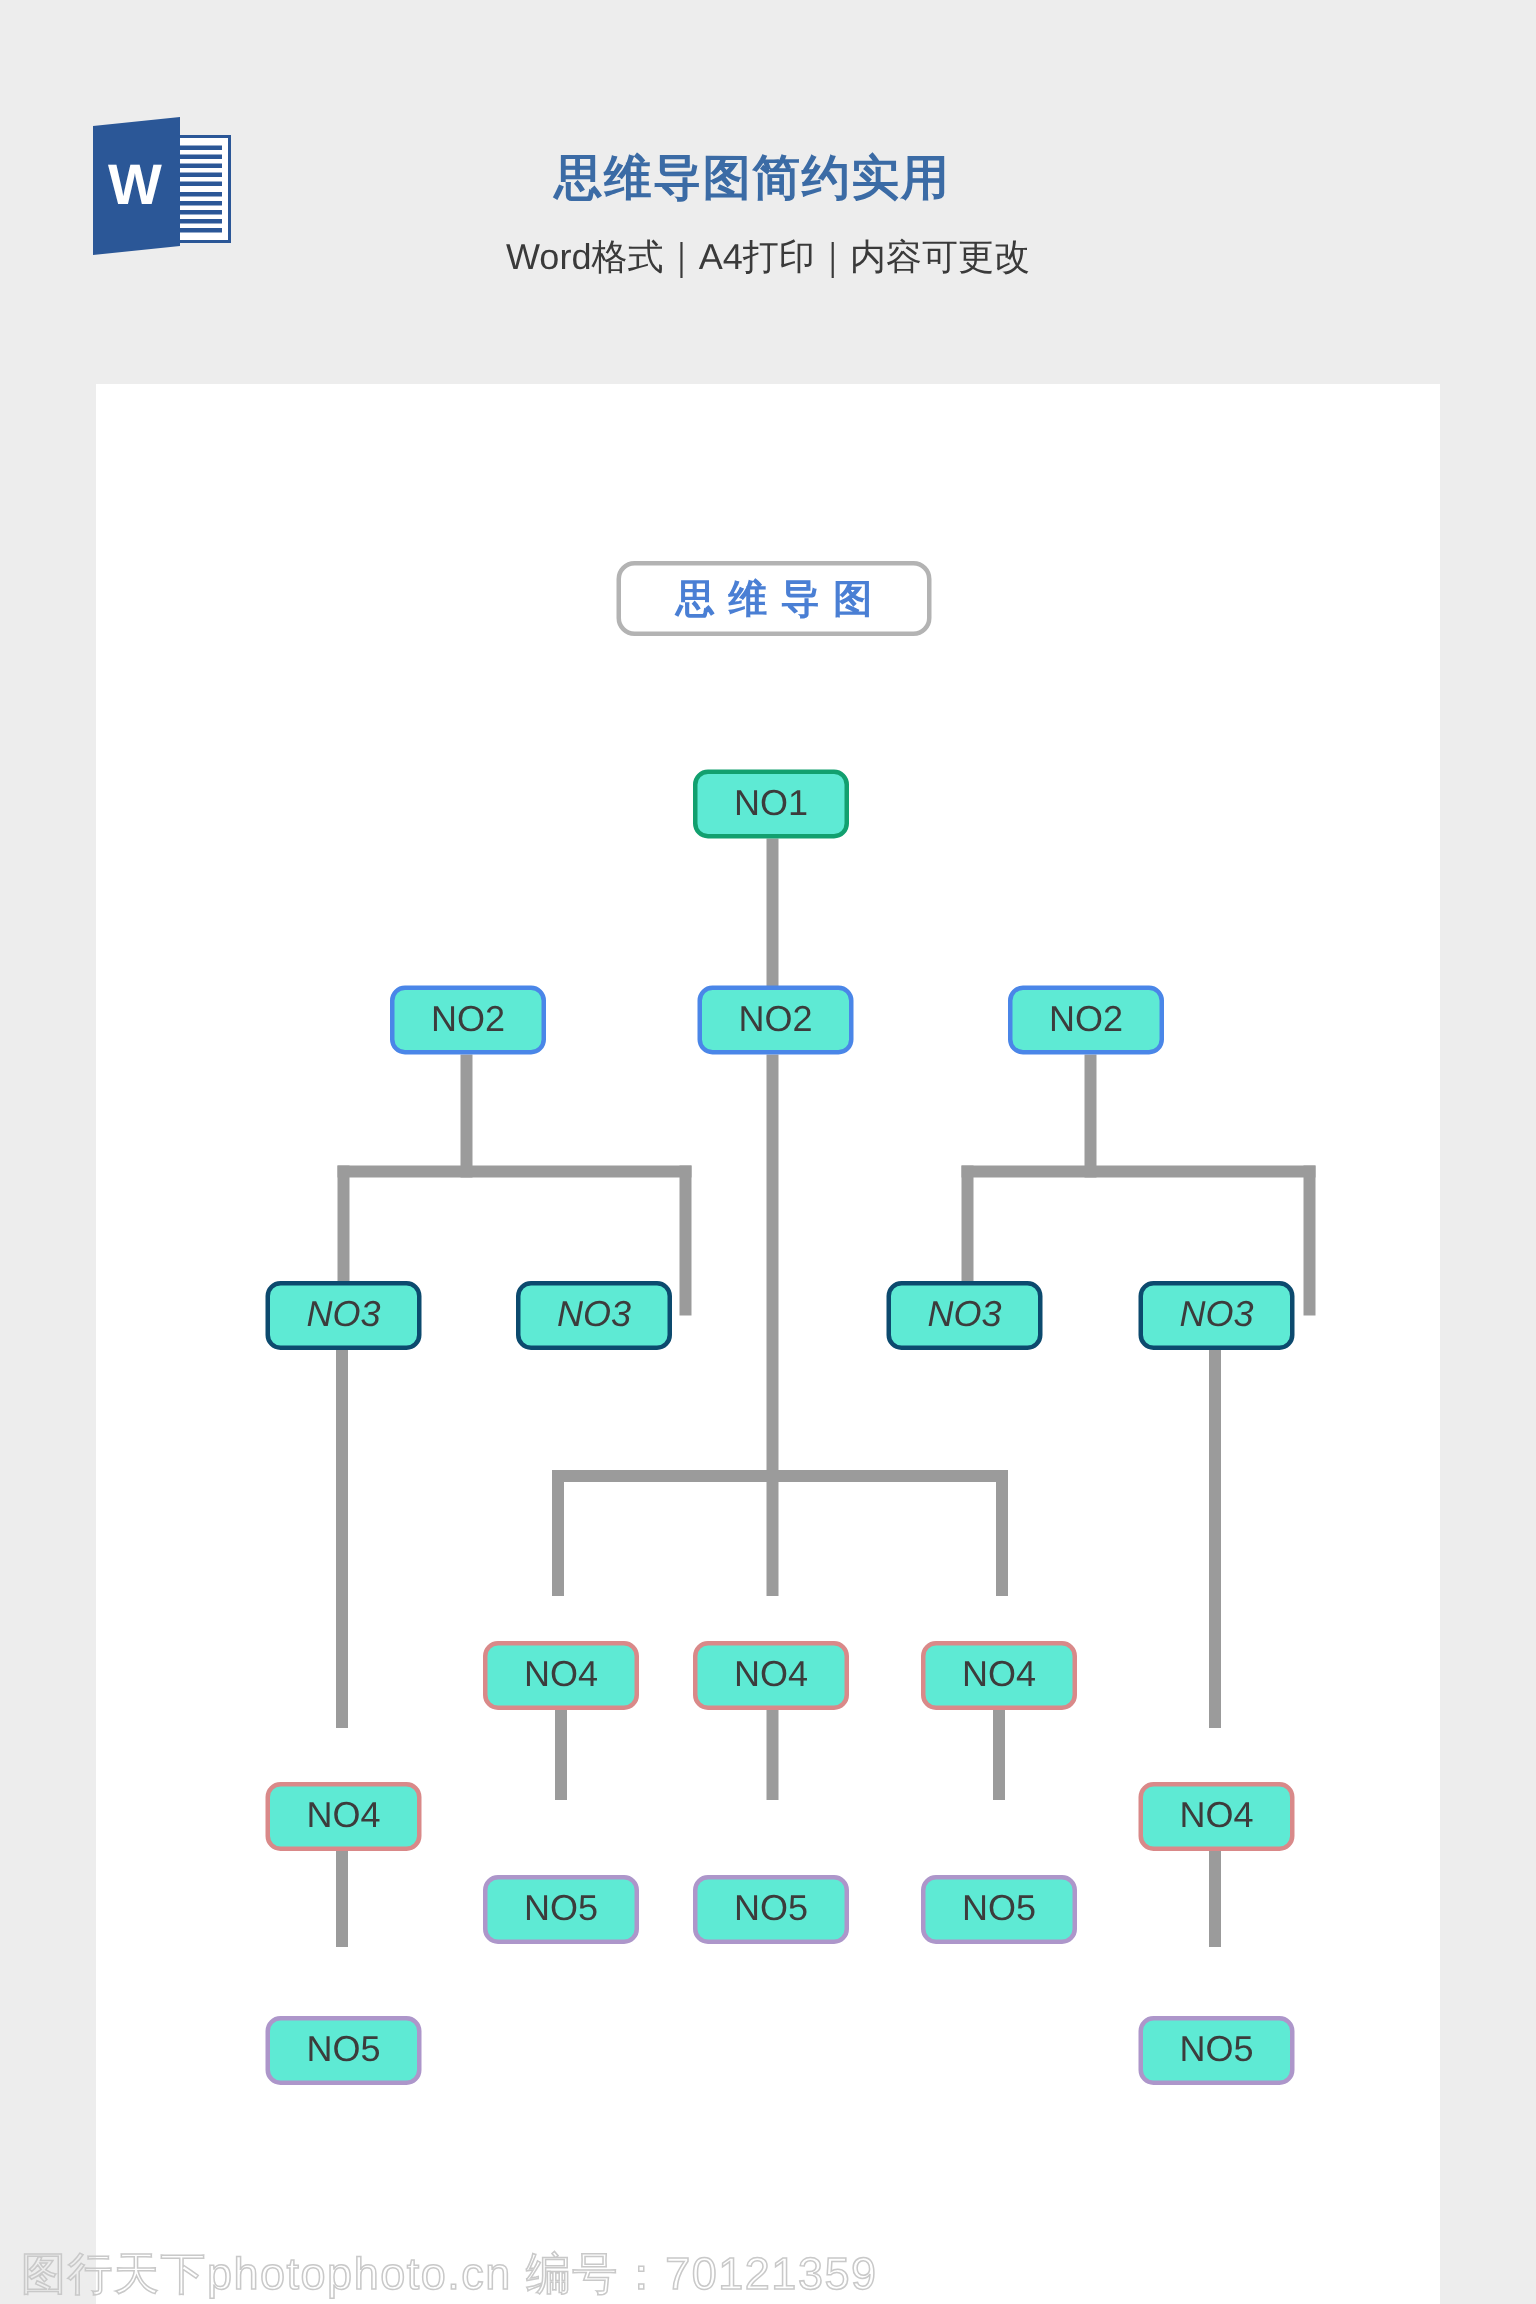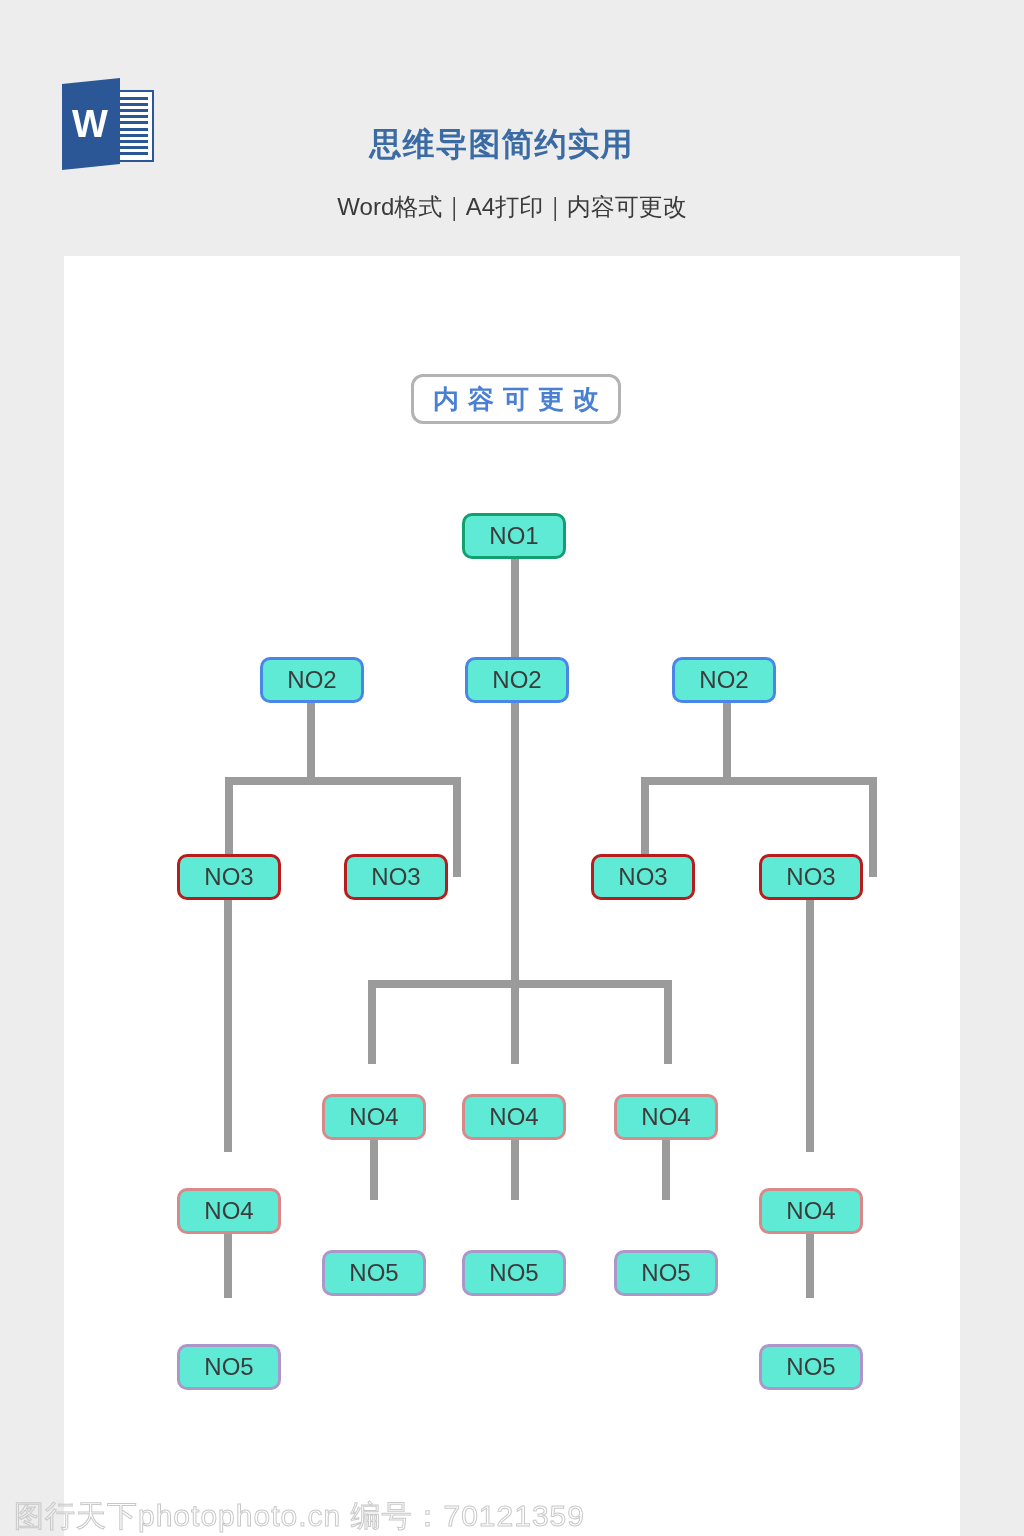--- a/index.html
+++ b/index.html
@@ -36,27 +36,26 @@
     color: #ffffff; font-size: 38px; font-weight: bold;
     display: flex; align-items: center; justify-content: center;
   }
 
   .title {
     position: absolute; left: 0; top: 97px; width: 1003px;
     text-align: center;
     color: #3b6ba5;
     font-size: 32px; font-weight: bold;
     letter-spacing: 1px;
-    margin-top: 26px;
   }
   .subtitle {
     position: absolute; left: 0; top: 155px; width: 1024px;
     text-align: center;
     color: #3a3a3a;
-    font-size: 24px; font-weight: normal; margin-top: 36px;
+    font-size: 24px; font-weight: normal;
   }
 
   
   .page {
     position: absolute; left: 64px; top: 256px;
     width: 896px; height: 1280px;
     background: #ffffff;
   }
 
   
@@ -77,21 +76,21 @@
     position: absolute;
     background: #5eead4;
     border-radius: 10px;
     display: flex; align-items: center; justify-content: center;
     color: #3c3c3c;
     font-size: 24px;
     font-family: "Liberation Sans", sans-serif;
   }
   .n1 { border: 3px solid #12a06f; }
   .n2 { border: 3px solid #4a86e8; }
-  .n3 { border: 3px solid #b91c1c; }
+  .n3 { border: 3px solid #0c4a6e; font-style: italic; }
   .n4 { border: 3px solid #d98989; margin-top: 36px; }
   .n5 { border: 3px solid #ad96ca; }
 
   .conn { position: absolute; background: #9b9b9b; }
 
   
   .watermark {
     position: absolute; left: 14px; top: 1496px;
     font-size: 30px; letter-spacing: 1px;
     color: transparent;
@@ -124,21 +123,21 @@
       </div>
     </div>
 
     <div class="title">思维导图简约实用</div>
     <div class="subtitle">Word格式｜A4打印｜内容可更改</div>
   </div>
 
   <div class="page">
     <div class="canvas">
 
-      <div class="hdr-box" style="left:347px; top:118px; width:210px; height:50px;">内容可更改</div>
+      <div class="hdr-box" style="left:347px; top:118px; width:210px; height:50px;">思维导图</div>
 
       <div class="conn" style="left:447px; top:303px; width:8px; height:102px;"></div>
 
       <div class="conn" style="left:243px; top:447px; width:8px; height:82px;"></div>
 
       <div class="conn" style="left:161px; top:521px; width:236px; height:8px;"></div>
 
       <div class="conn" style="left:161px; top:521px; width:8px; height:100px;"></div>
       <div class="conn" style="left:389px; top:521px; width:8px; height:100px;"></div>
 

